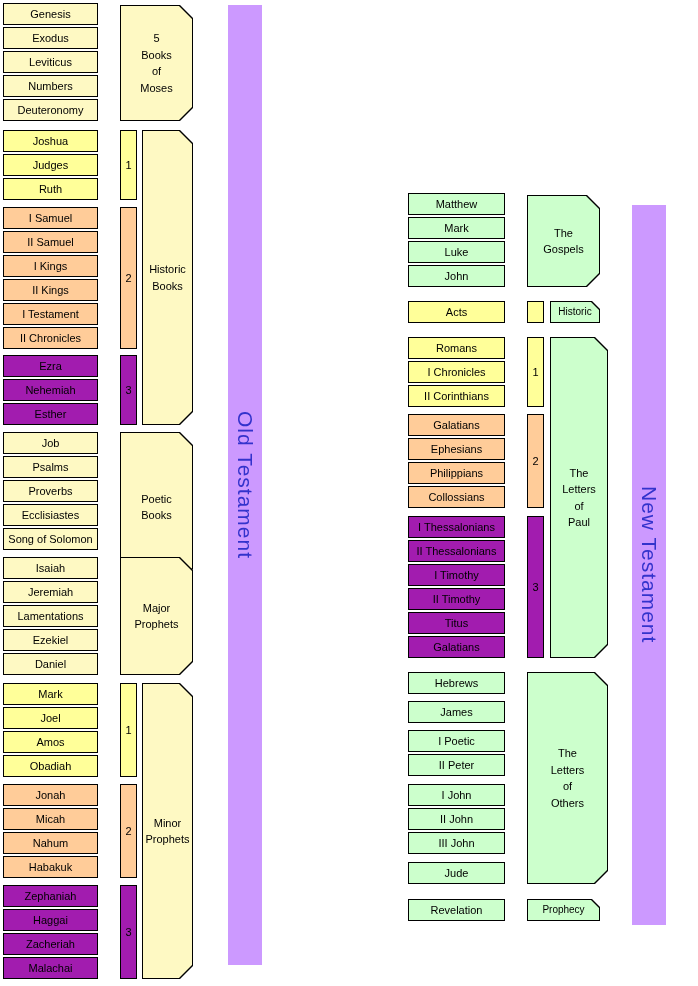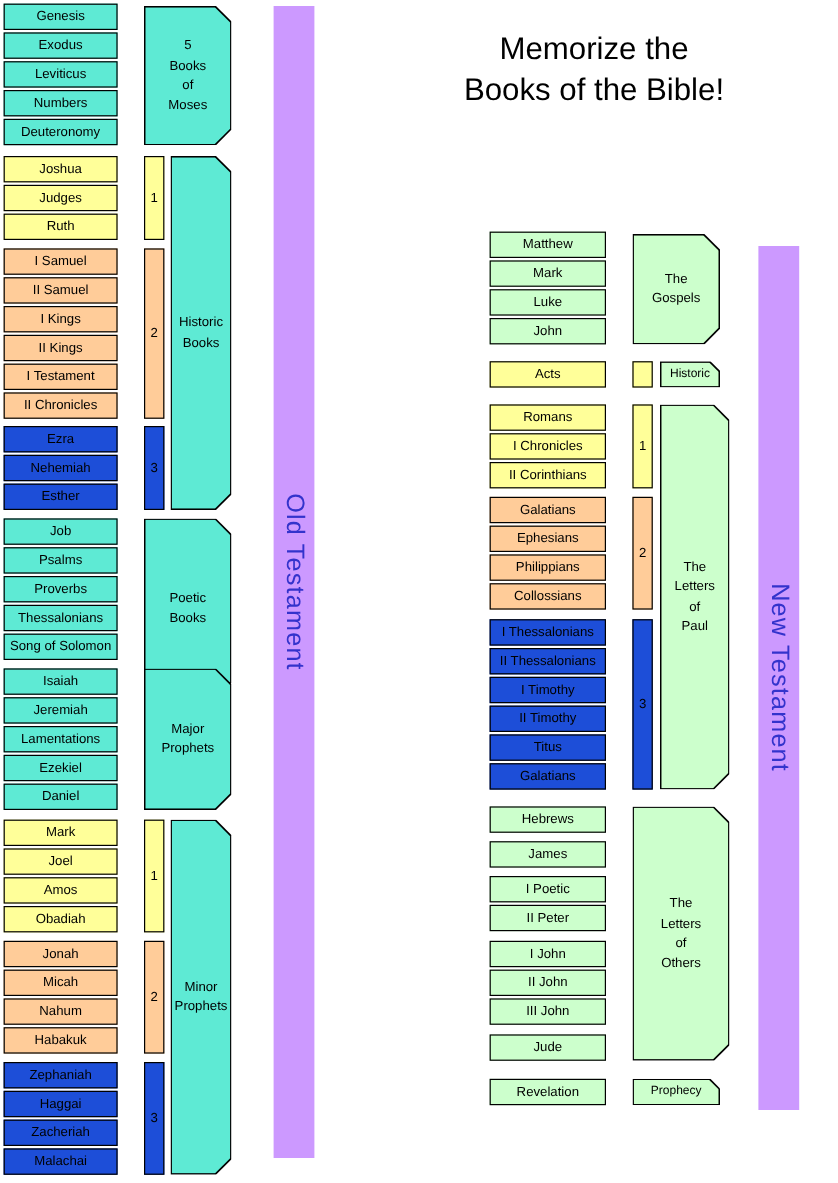--- a/index.html
+++ b/index.html
@@ -10,24 +10,24 @@
          font-size:26px;line-height:1.3;white-space:pre-line;}
 
   .book{position:absolute;height:22px;border:1px solid #000;box-sizing:border-box;
         display:flex;align-items:center;justify-content:center;font-size:11px;}
   .ot{left:3px;width:95px;}
   .nt{left:408px;width:97px;}
 
   .num{position:absolute;width:17px;border:1px solid #000;box-sizing:border-box;
        display:flex;align-items:center;justify-content:center;font-size:11px;}
 
-  .c-cyan{background:#5eead4;}
+  .c-cyan{background:#fef9c3;}
   .c-yellow{background:#FFFF99;}
   .c-orange{background:#FFCC99;}
-  .c-pink{background:#1d4ed8;}
+  .c-pink{background:#a21caf;}
   .c-green{background:#CCFFCC;}
 
   .gbox{position:absolute;}
   .gbox .shape-border{position:absolute;left:0;top:0;right:0;bottom:0;background:#000;}
   .gbox .shape-fill{position:absolute;left:1px;top:1px;right:1px;bottom:1px;}
   .gbox .glabel{position:absolute;left:0;top:0;right:0;bottom:0;display:flex;
         align-items:center;justify-content:center;text-align:center;
         font-size:11px;line-height:1.5;white-space:pre-line;}
   .glabel.small{font-size:10px;line-height:1;}
   .cut2{clip-path:polygon(0 0, calc(100% - 13px) 0, 100% 13px,
@@ -37,22 +37,20 @@
   .vbar{position:absolute;width:34px;background:#CC99FF;display:flex;
         align-items:center;justify-content:center;}
   .vtext{writing-mode:vertical-rl;font-size:21px;color:#3333CC;
          letter-spacing:1px;white-space:nowrap;}
 </style>
 </head>
 <body>
 
 <div id="page">
 
-  <div class="title">Memorize the
-Books of the Bible!</div>
 
   <div class="book ot c-cyan" style="top:3px">Genesis</div>
   <div class="book ot c-cyan" style="top:27px">Exodus</div>
   <div class="book ot c-cyan" style="top:51px">Leviticus</div>
   <div class="book ot c-cyan" style="top:75px">Numbers</div>
   <div class="book ot c-cyan" style="top:99px">Deuteronomy</div>
 
   <div class="book ot c-yellow" style="top:130px">Joshua</div>
   <div class="book ot c-yellow" style="top:154px">Judges</div>
   <div class="book ot c-yellow" style="top:178px">Ruth</div>
@@ -64,21 +62,21 @@
   <div class="book ot c-orange" style="top:303px">I Testament</div>
   <div class="book ot c-orange" style="top:327px">II Chronicles</div>
 
   <div class="book ot c-pink" style="top:355px">Ezra</div>
   <div class="book ot c-pink" style="top:379px">Nehemiah</div>
   <div class="book ot c-pink" style="top:403px">Esther</div>
 
   <div class="book ot c-cyan" style="top:432px">Job</div>
   <div class="book ot c-cyan" style="top:456px">Psalms</div>
   <div class="book ot c-cyan" style="top:480px">Proverbs</div>
-  <div class="book ot c-cyan" style="top:504px">Thessalonians</div>
+  <div class="book ot c-cyan" style="top:504px">Ecclisiastes</div>
   <div class="book ot c-cyan" style="top:528px">Song of Solomon</div>
 
   <div class="book ot c-cyan" style="top:557px">Isaiah</div>
   <div class="book ot c-cyan" style="top:581px">Jeremiah</div>
   <div class="book ot c-cyan" style="top:605px">Lamentations</div>
   <div class="book ot c-cyan" style="top:629px">Ezekiel</div>
   <div class="book ot c-cyan" style="top:653px">Daniel</div>
 
   <div class="book ot c-yellow" style="top:683px">Mark</div>
   <div class="book ot c-yellow" style="top:707px">Joel</div>

